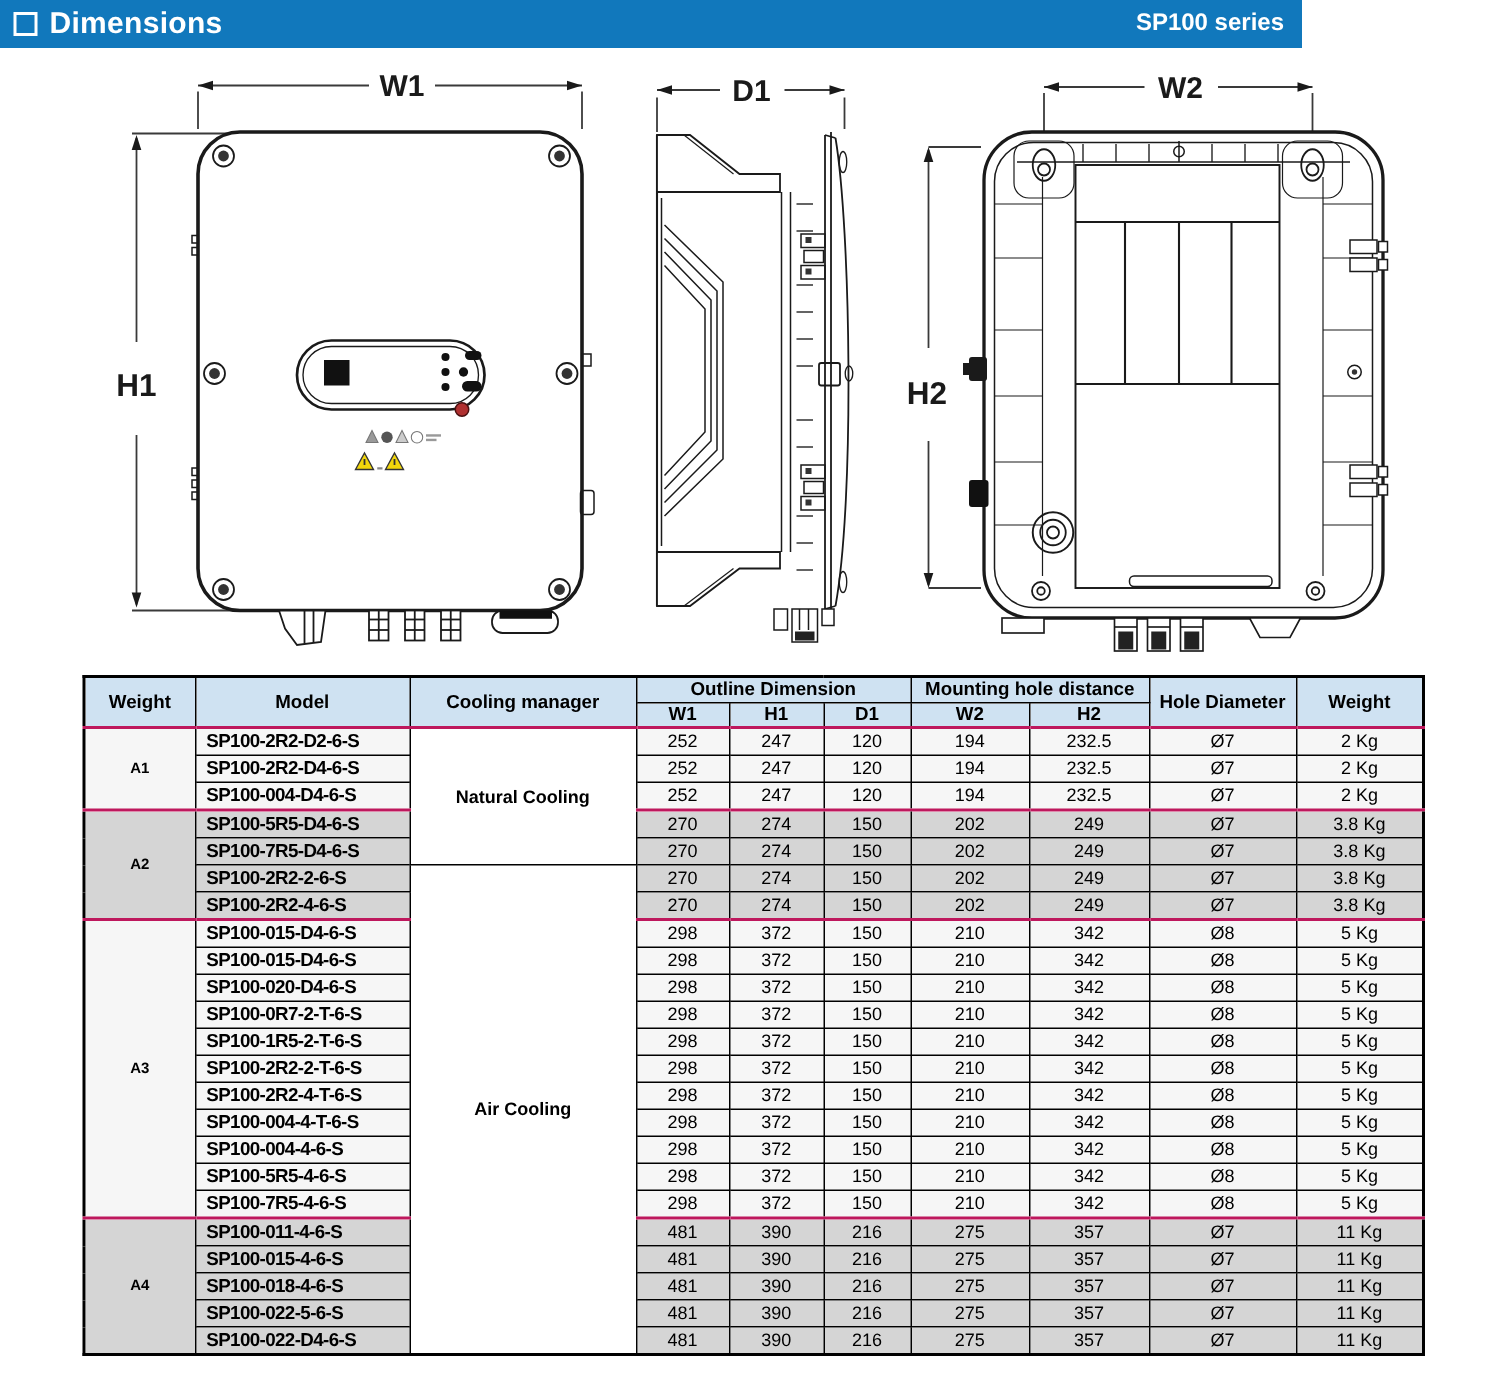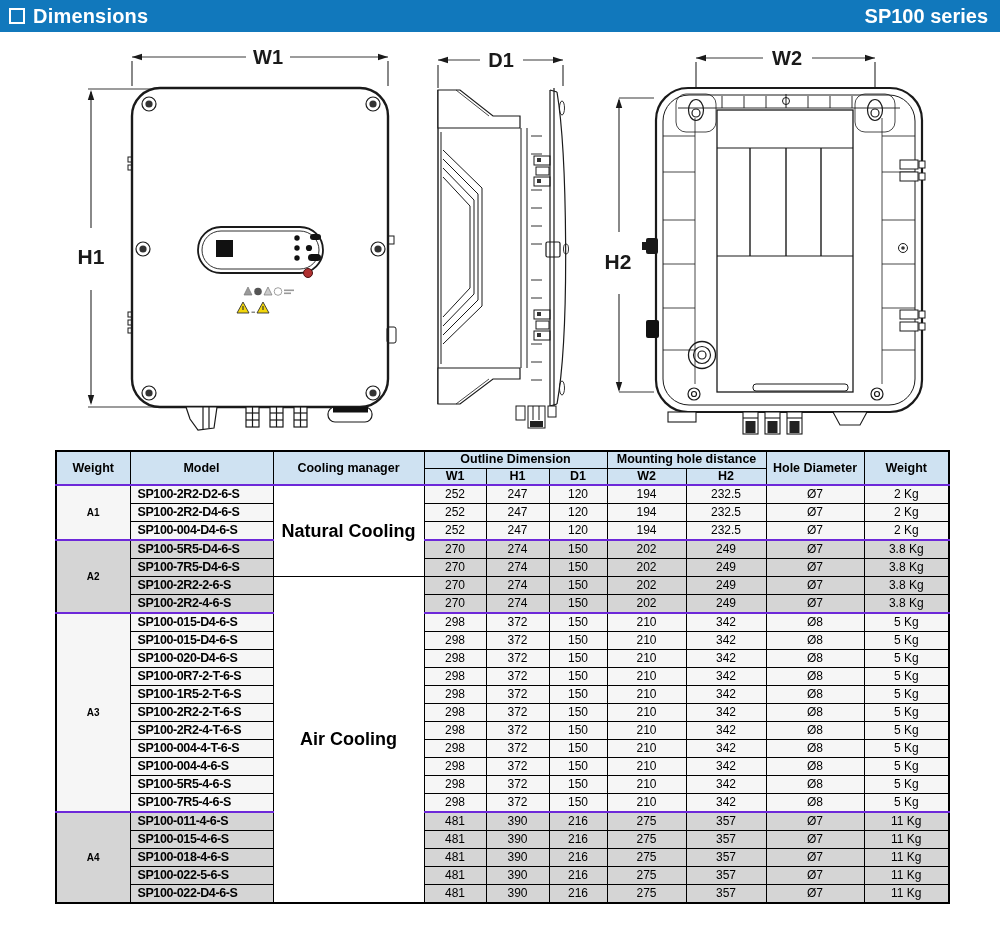--- a/index.html
+++ b/index.html
@@ -1,41 +1,41 @@
 <!DOCTYPE html>
 <html><head>
 <meta charset="utf-8">
 <style>
   * { margin:0; padding:0; box-sizing:border-box; }
   html,body { width:1000px; height:930px; background:#fff; font-family:"Liberation Sans", sans-serif; position:relative; overflow:hidden; }
 
   
-  .banner { position:absolute; left:0; top:0; width:1000px; height:32px; background:#1178bc; display:flex; align-items:center; }
+  .banner { position:absolute; left:0; top:0; width:868px; height:32px; background:#1178bc; display:flex; align-items:center; }
   .banner .sq { width:16px; height:16px; border:2.5px solid #fff; margin-left:9px; }
   .banner .ttl { color:#fff; font-size:20px; font-weight:bold; margin-left:8px; letter-spacing:.2px; }
-  .banner .ser { color:#fff; font-size:20px; font-weight:bold; margin-left:auto; margin-right:12px; }
+  .banner .ser { color:#fff; font-size:16px; font-weight:bold; margin-left:auto; margin-right:12px; }
 
   
   .drawings { position:absolute; left:0; top:32px; width:1000px; height:412px; }
   svg { display:block; }
   svg text.dim { font-family:"Liberation Sans", sans-serif; font-weight:bold; fill:#1a1a1a; text-anchor:middle; }
 
   
   table.spec { position:absolute; left:55px; top:450px; width:893px; border-collapse:collapse; table-layout:fixed; }
   table.spec { border:2px solid #000; }
   .spec th, .spec td { border:1px solid #000; text-align:center; overflow:hidden; white-space:nowrap; }
   .spec thead th { background:#cfe2f2; font-size:12.5px; font-weight:bold; color:#000; height:17px; line-height:15px; }
   .spec td { font-size:12px; color:#000; height:17.8px; line-height:17px; }
   .spec td.model { text-align:left; padding-left:7px; font-weight:bold; font-size:12.5px; letter-spacing:-0.4px; }
   .spec td.frame { font-weight:bold; font-size:10px; }
-  .spec td.cooling { font-weight:bold; font-size:18px; background:#fff; }
+  .spec td.cooling { font-weight:bold; font-size:12px; background:#fff; }
   tr.light td { background:#f6f6f6; }
   tr.shade td { background:#d5d5d5; }
   tr.light td.cooling, tr.shade td.cooling { background:#fff; }
-  tr.gstart td { border-top:2px solid #6d28d9; }
+  tr.gstart td { border-top:2px solid #be185d; }
 </style>
 </head>
 <body>
 
 <div class="banner">
   <div class="sq"></div>
   <div class="ttl">Dimensions</div>
   <div class="ser">SP100 series</div>
 </div>
 

